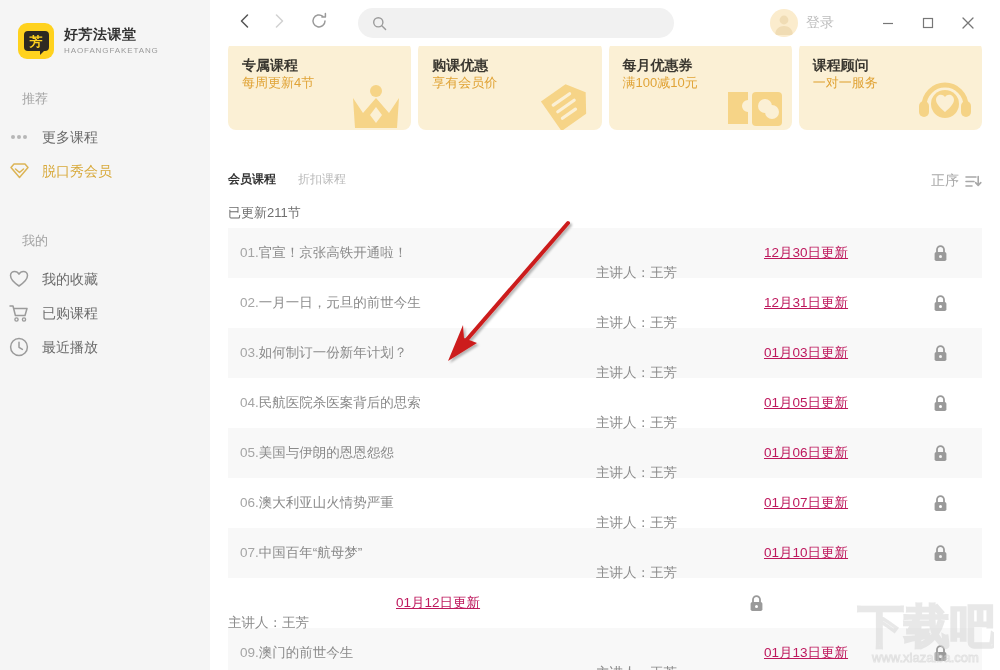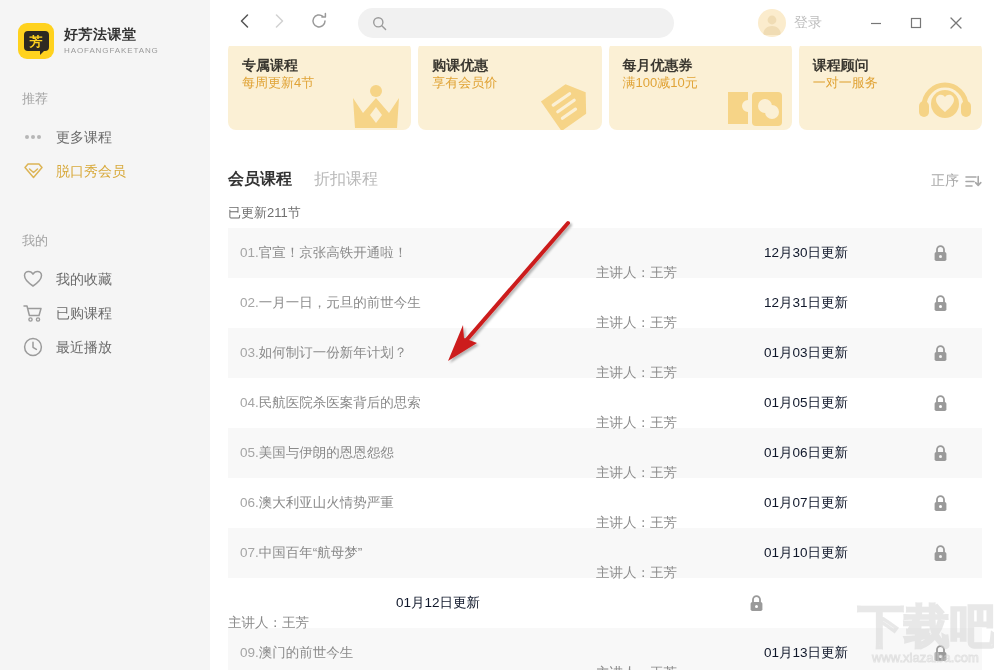--- a/index.html
+++ b/index.html
@@ -77,21 +77,21 @@
   .nav-heading {
     font-size: 13px;
     color: #a3a3a3;
     padding: 0 0 0 22px;
     line-height: 18px;
     margin-bottom: 12px;
   }
   .nav-item {
     display: flex; align-items: center;
     height: 34px;
-    padding-left: 22px;
+    padding-left: 8px;
     cursor: pointer;
     color: #6b6b6b;
     font-size: 14px;
   }
   .nav-item .nav-ico {
     width: 22px; height: 22px;
     flex: 0 0 22px;
     margin-right: 12px;
     display: flex; align-items: center; justify-content: center;
   }
@@ -136,21 +136,21 @@
   .searchbox input {
     border: 0; outline: 0; background: transparent;
     font-size: 13px; color: #444;
     width: 100%;
     font-family: "Liberation Sans", sans-serif;
   }
   .searchbox input::placeholder { color: #b5b5b5; }
   .tb-right {
     margin-left: auto;
     display: flex; align-items: center;
-    padding-right: 24px;
+    padding-right: 12px;
   }
   .avatar {
     width: 28px; height: 28px; border-radius: 50%;
     background: #fbeccd;
     display:flex; align-items:flex-end; justify-content:center;
     overflow: hidden;
     margin-right: 8px;
   }
   .login-text { font-size: 14px; color: #bdbdbd; margin-right: 34px; }
   .wbtn {
@@ -196,21 +196,21 @@
     z-index: 1;
   }
 
   
   .tabs-row {
     display: flex; align-items: flex-end;
     padding: 24px 18px 0 18px;
     height: 48px;
   }
   .tab {
-    font-size: 16px; color: #b9b9b9;
+    font-size: 12px; color: #b9b9b9;
     cursor: pointer;
     margin-right: 22px;
     line-height: 22px;
   }
   .tab.active { color: #333333; font-weight: 700; }
   .sort-ctl {
     margin-left: auto;
     display: flex; align-items: center;
     cursor: pointer;
     color: #a8a8a8;
@@ -244,21 +244,22 @@
     white-space: nowrap; overflow: hidden;
   }
   .c-title .c-num { color: #a5a5a5; }
   .c-teacher {
     flex: 0 0 168px;
     color: #8a8a8a;
     margin-top: 40px;
   }
   .c-date {
     flex: 0 0 150px;
-    color: #0f172a;
+    color: #be185d;
+    text-decoration: underline;
   }
   .c-lock {
     flex: 1 1 auto;
     display: flex; justify-content: center;
     padding-right: 16px;
   }
 
   
   .annot-arrow {
     position: absolute;

